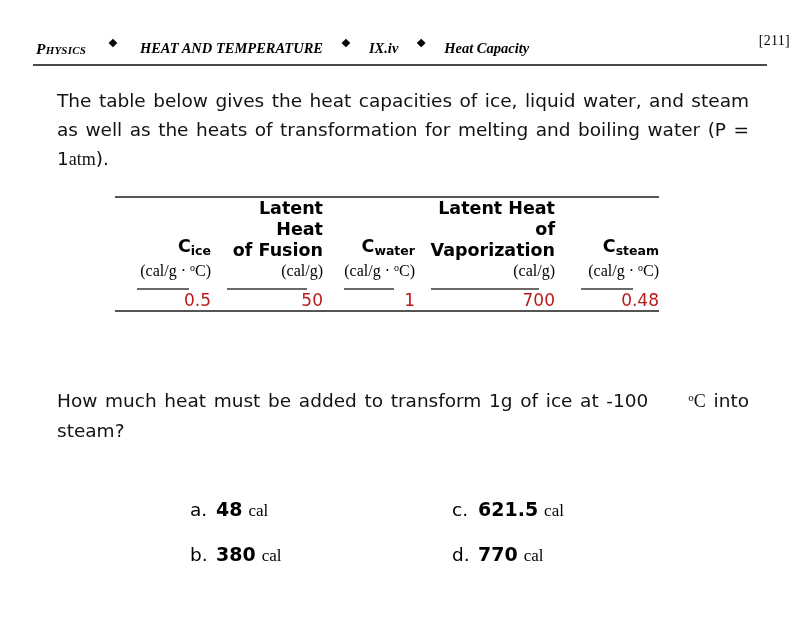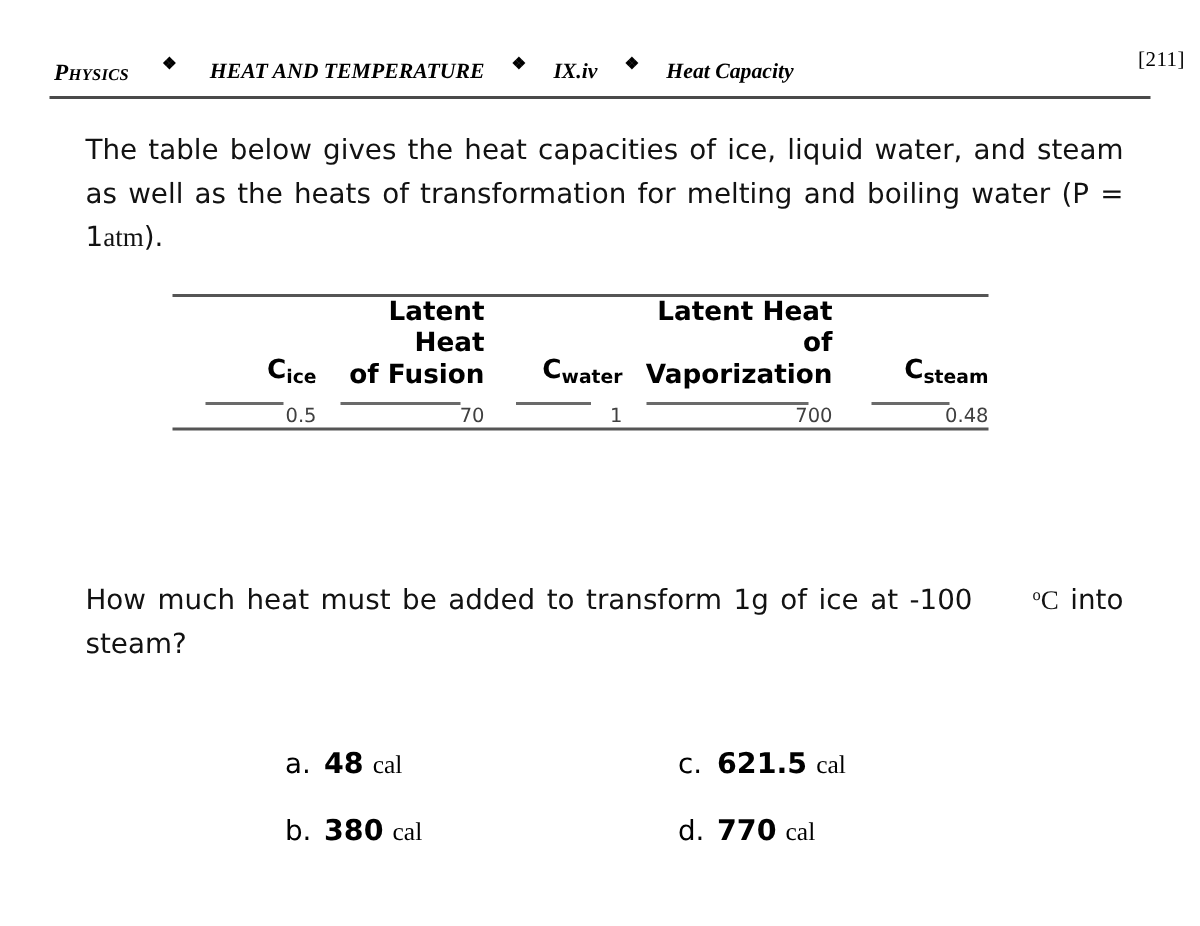--- a/index.html
+++ b/index.html
@@ -162,25 +162,25 @@
     margin: 3px auto 0 auto;
   }
   .mr-ice    { width: 52px; }
   .mr-fusion { width: 80px; }
   .mr-water  { width: 50px; }
   .mr-vapor  { width: 108px; }
   .mr-steam  { width: 52px; }
 
   .td-value {
     font-family: "DejaVu Sans", sans-serif;
-    font-size: 13px;
+    font-size: 17px;
     font-weight: normal;
     padding-top: 10px;
     padding-bottom: 11px;
-    color: #404040;
+    color: #b91c1c;
   }
 
   
   #answers {
     position: absolute;
     left: 190px;
     top: 498px;
     width: 430px;
   }
   .answer-row {
@@ -249,39 +249,46 @@
         <tr>
       <td class="th-label"><span>C</span><span class="sub">ice</span></td>
       <td class="th-label">Latent Heat
 of Fusion</td>
       <td class="th-label"><span>C</span><span class="sub">water</span></td>
       <td class="th-label">Latent Heat
 of Vaporization</td>
       <td class="th-label"><span>C</span><span class="sub">steam</span></td>
     </tr>
     <tr>
+      <td class="th-units"><span>(cal/g · </span><sup>o</sup><span>C)</span></td>
+      <td class="th-units"><span>(cal/g)</span></td>
+      <td class="th-units"><span>(cal/g · </span><sup>o</sup><span>C)</span></td>
+      <td class="th-units"><span>(cal/g)</span></td>
+      <td class="th-units"><span>(cal/g · </span><sup>o</sup><span>C)</span></td>
+    </tr>
+    <tr>
       <td class="rule-cell">
             <div class="mini-rule mr-ice"></div>
           </td>
       <td class="rule-cell">
             <div class="mini-rule mr-fusion"></div>
           </td>
       <td class="rule-cell">
             <div class="mini-rule mr-water"></div>
           </td>
       <td class="rule-cell">
             <div class="mini-rule mr-vapor"></div>
           </td>
       <td class="rule-cell">
             <div class="mini-rule mr-steam"></div>
           </td>
     </tr>
     <tr>
       <td class="td-value">0.5</td>
-      <td class="td-value">70</td>
+      <td class="td-value">50</td>
       <td class="td-value">1</td>
       <td class="td-value">700</td>
       <td class="td-value">0.48</td>
     </tr>
   </tbody>
     </table>
 </div>
 
 <div class="para" id="question-paragraph"><span>How much heat must be added to transform 1g of ice at -100</span><span class="deg"><sup>o</sup><span>C</span></span><span> into steam?</span></div>
 

